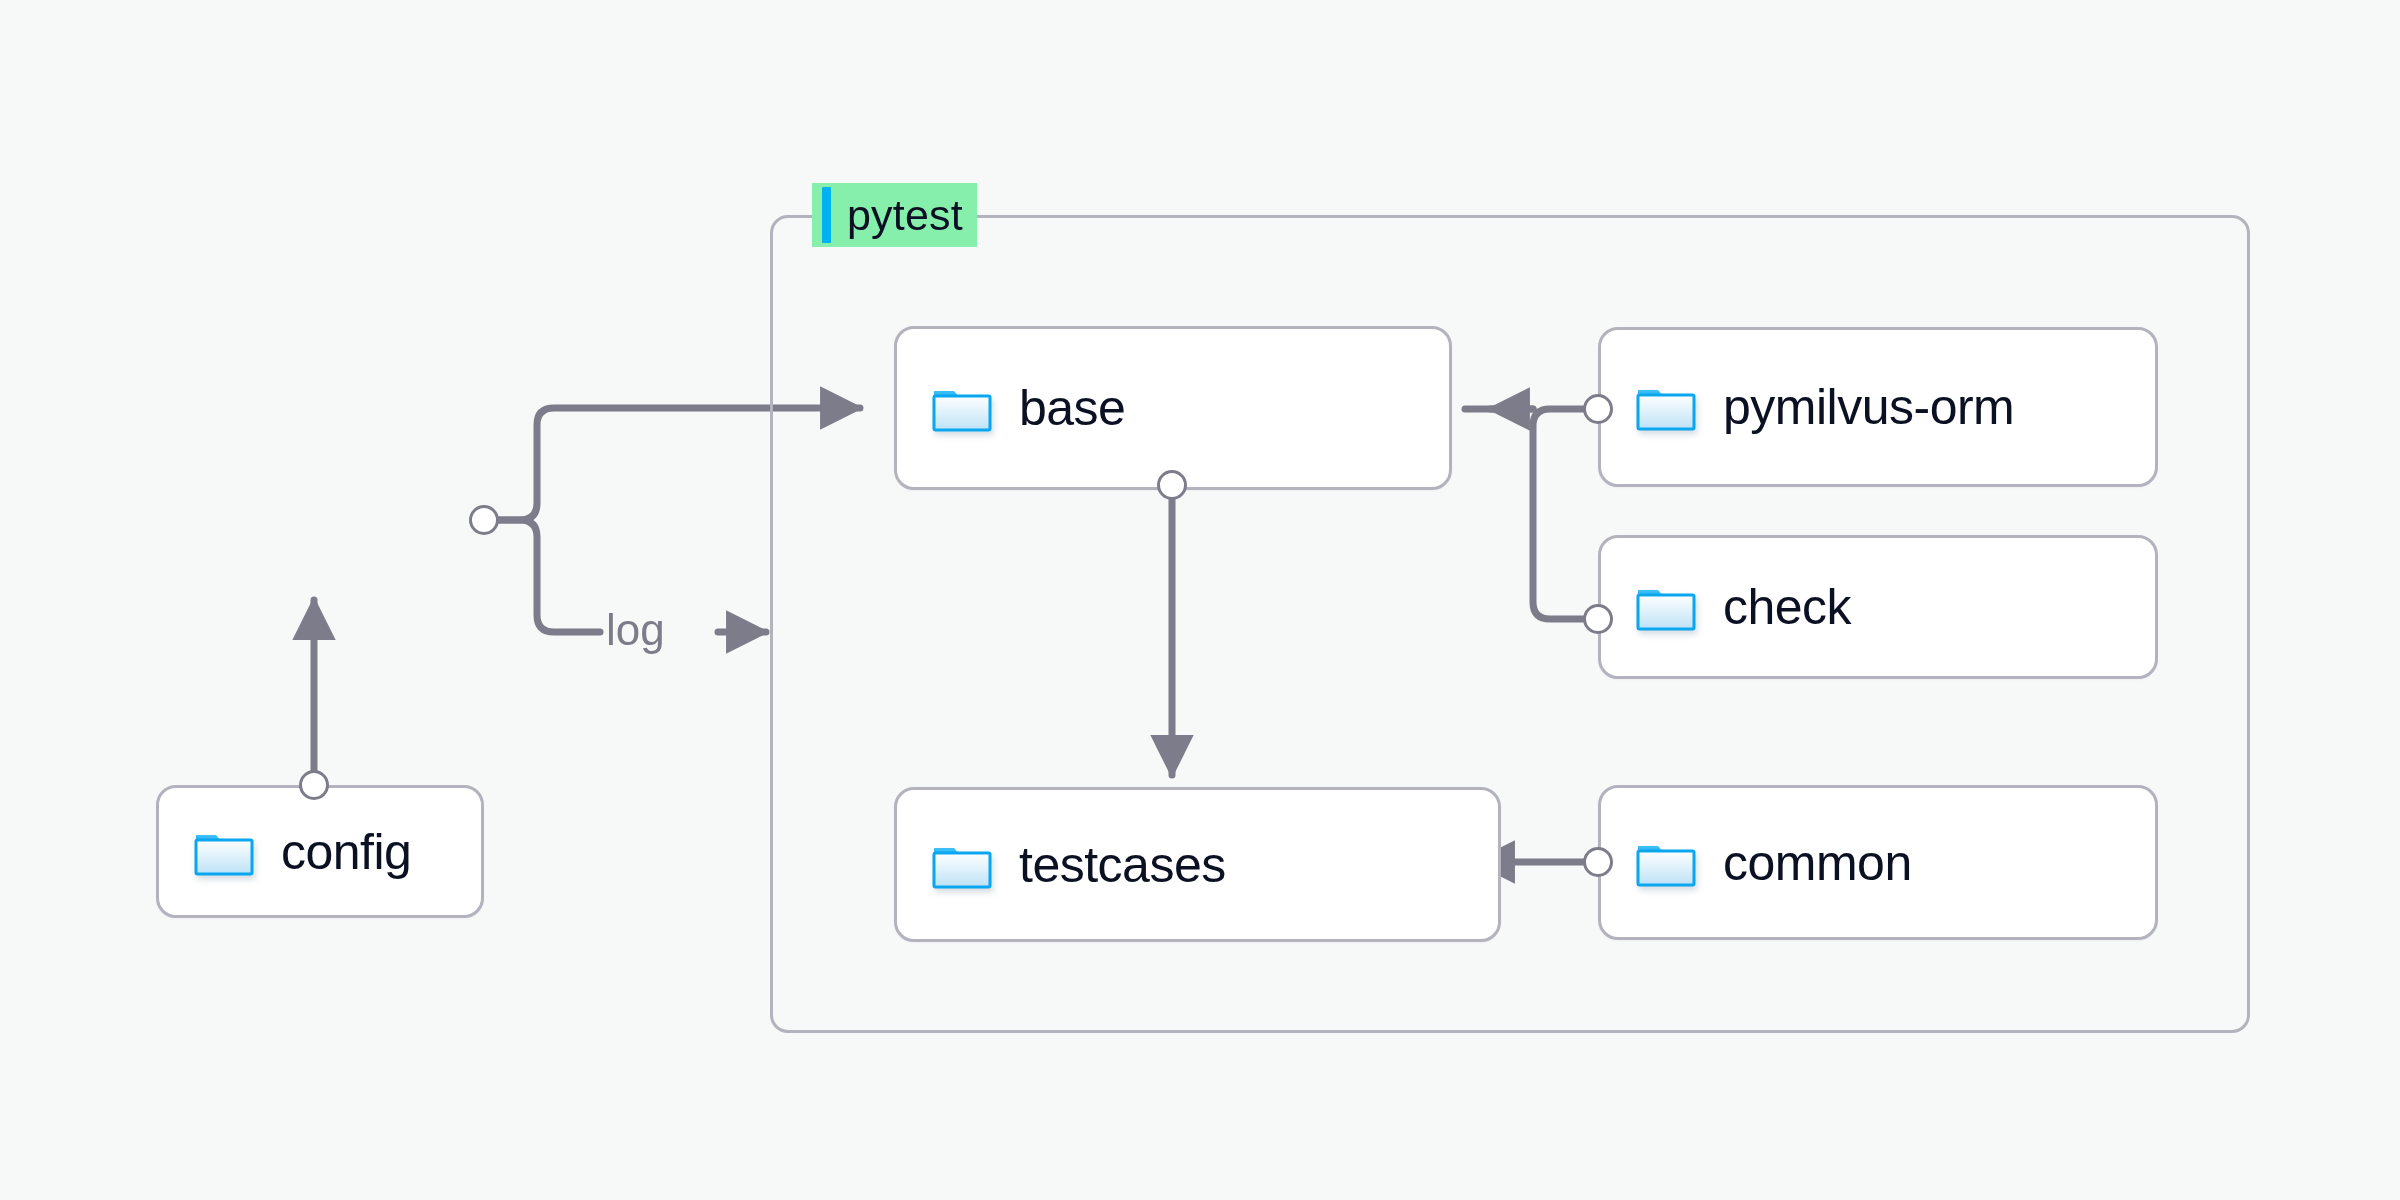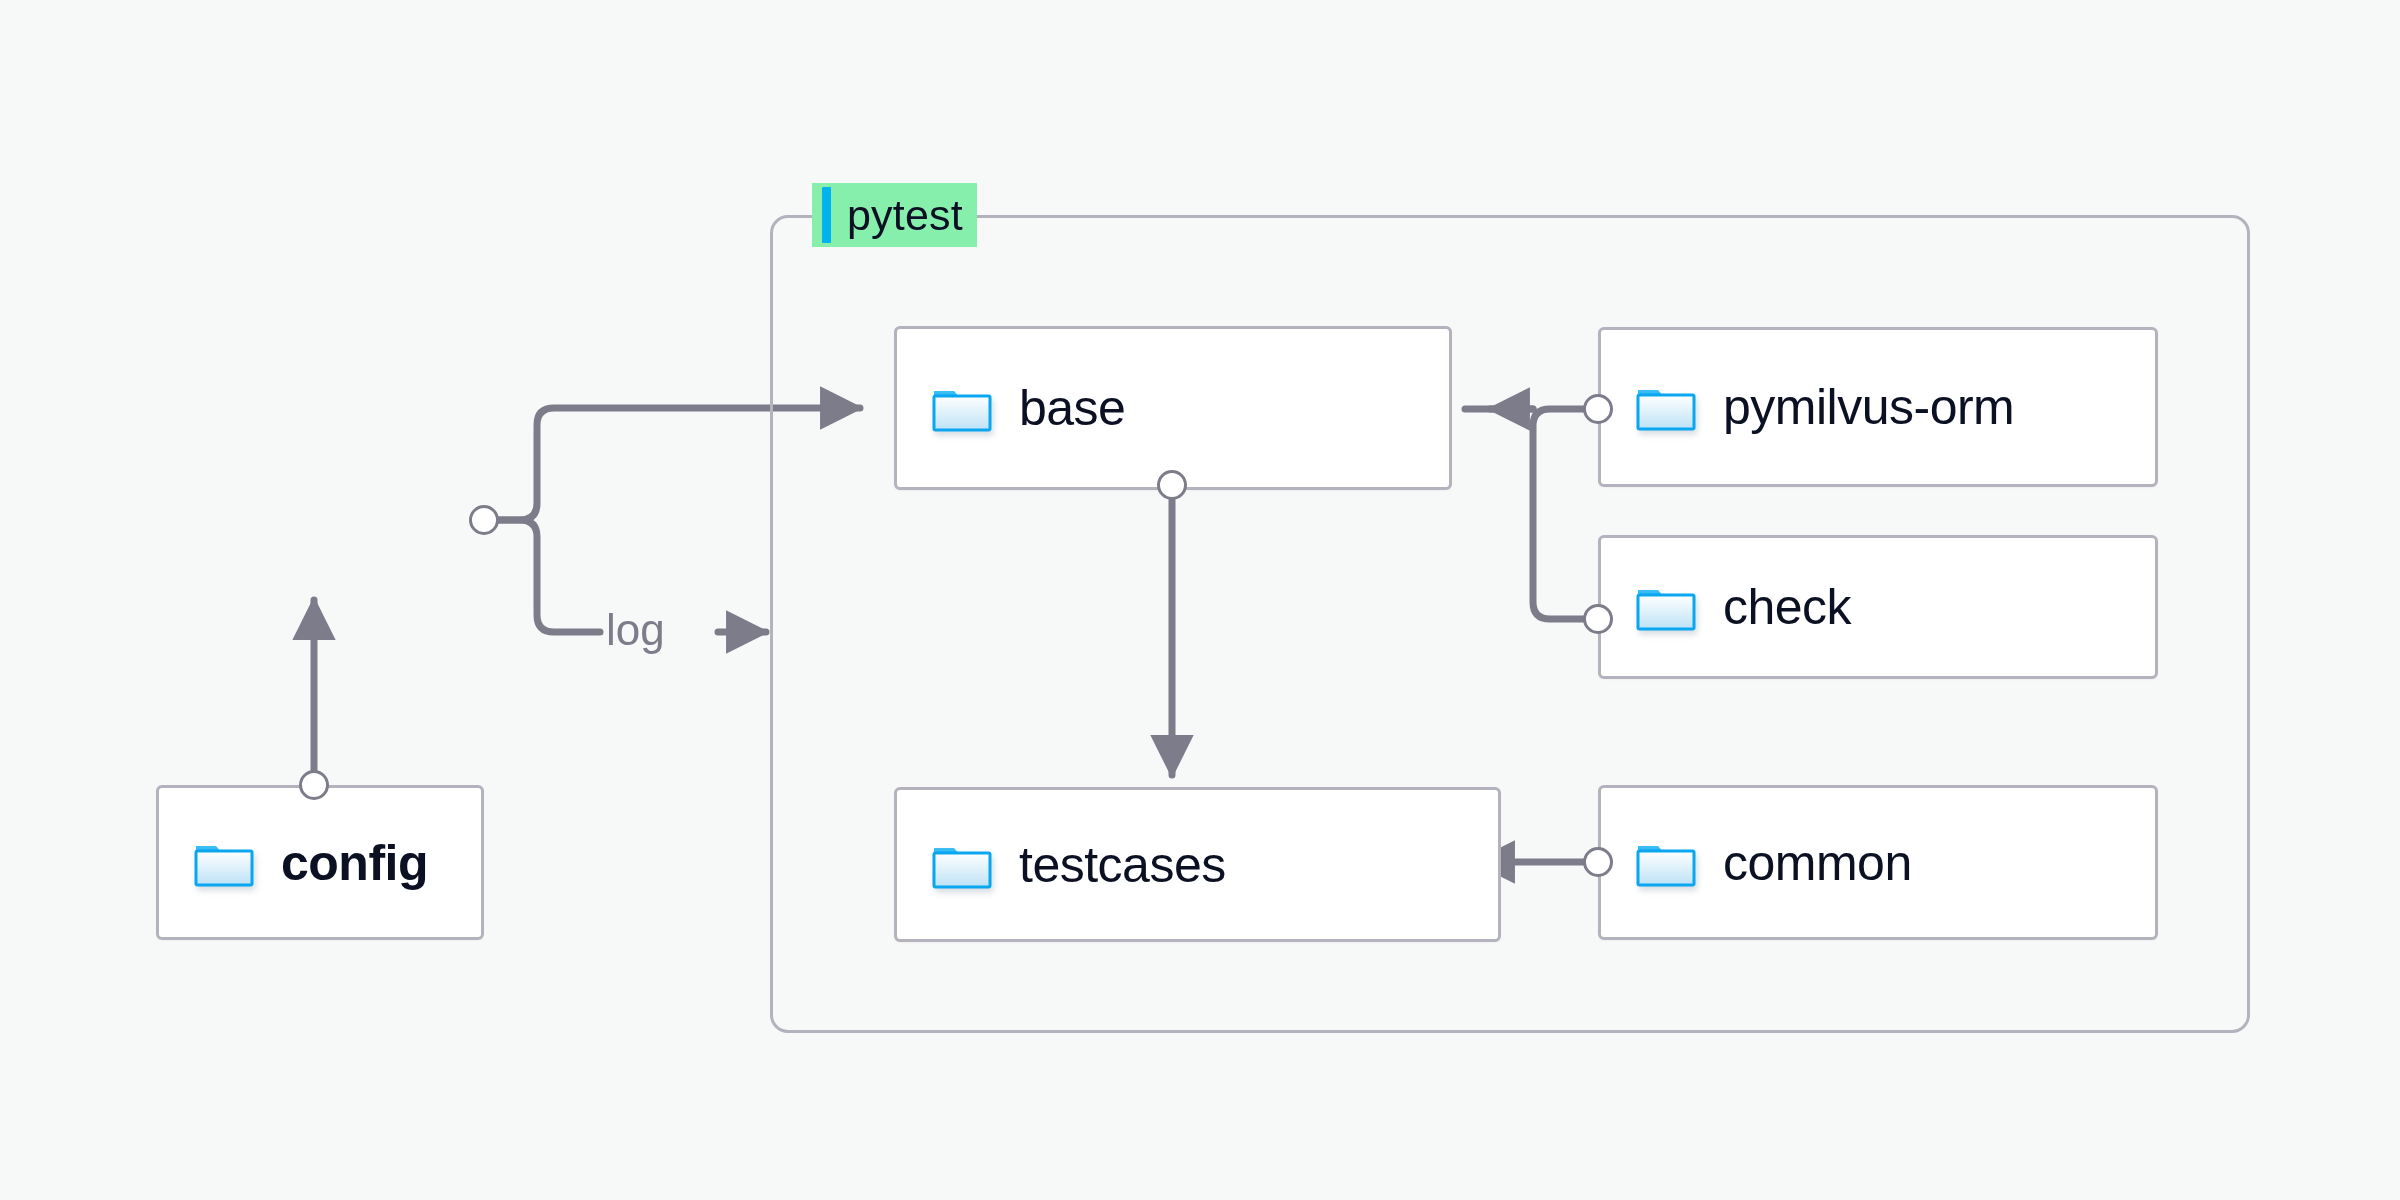--- a/index.html
+++ b/index.html
@@ -57,21 +57,21 @@
     letter-spacing: 0.2px;
     line-height: 1;
     white-space: nowrap;
   }
   
   .node {
     position: absolute;
     box-sizing: border-box;
     background: #ffffff;
     border: 3px solid #b3b2bd;
-    border-radius: 6px;
+    border-radius: 20px;
     display: flex;
     align-items: center;
     padding-left: 34px;
     gap: 26px;
     box-shadow: 0 1px 2px rgba(20,20,40,0.04);
   }
   .node-label {
     font-size: 50px;
     color: #0b1023;
     letter-spacing: -0.5px;
@@ -144,21 +144,21 @@
   </svg>
 
   <div class="group-box" style="left:770px; top:215px; width:1480px; height:818px;"></div>
   <div class="group-label-wrap" style="left:812px; top:183px;">
     <span class="group-label-bar"></span>
     <span class="group-label-text">pytest</span>
   </div>
 
   <div class="port on-white" style="left:469px; top:505px;"></div>
 
-  <div class="node" style="left:156px; top:785px; width:328px; height:155px;font-weight:bold;">
+  <div class="node" style="left:156px; top:785px; width:328px; height:133px;">
     <span class="folder-icon">
       <svg viewBox="0 0 62 52" width="62" height="52">
         <path d="M3 9 h20 l5 6 h31 v5 H3 Z" fill="url(#folderTabGrad)"></path>
         <rect x="3" y="14" width="56" height="34" rx="1.5" fill="url(#folderGrad)" stroke="#0aa7f0" stroke-width="3"></rect>
       </svg>
     </span>
     <span class="node-label">config</span>
   </div>
   <div class="port on-white" style="left:299px; top:770px;"></div>
 

